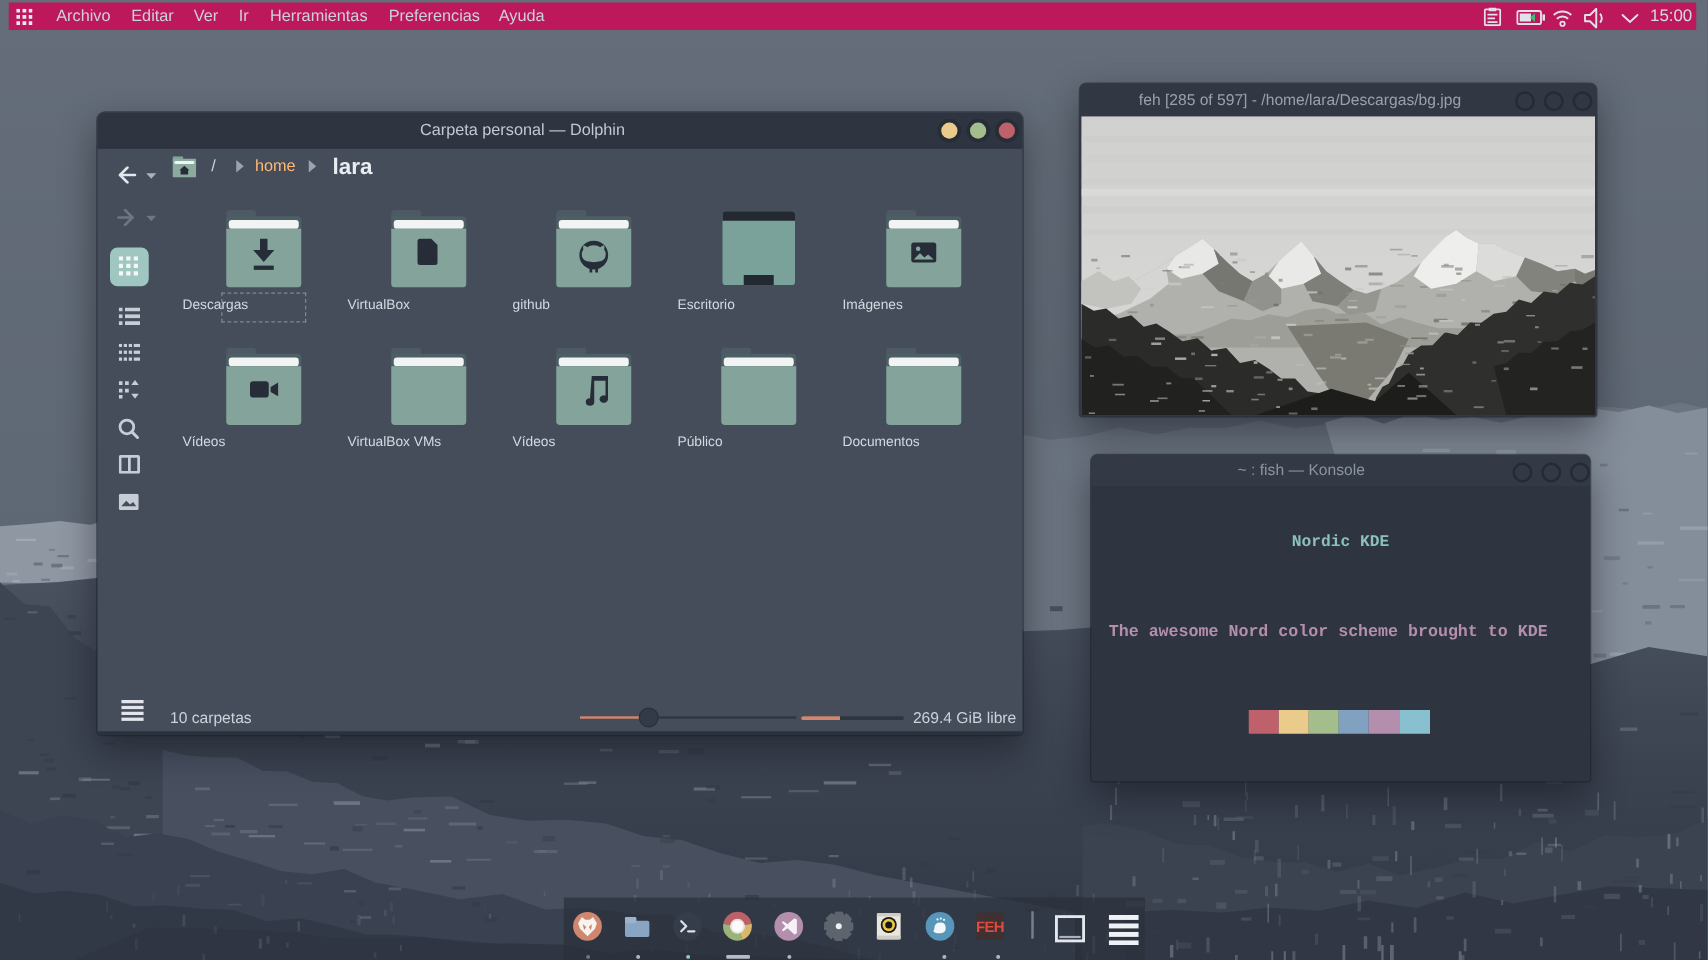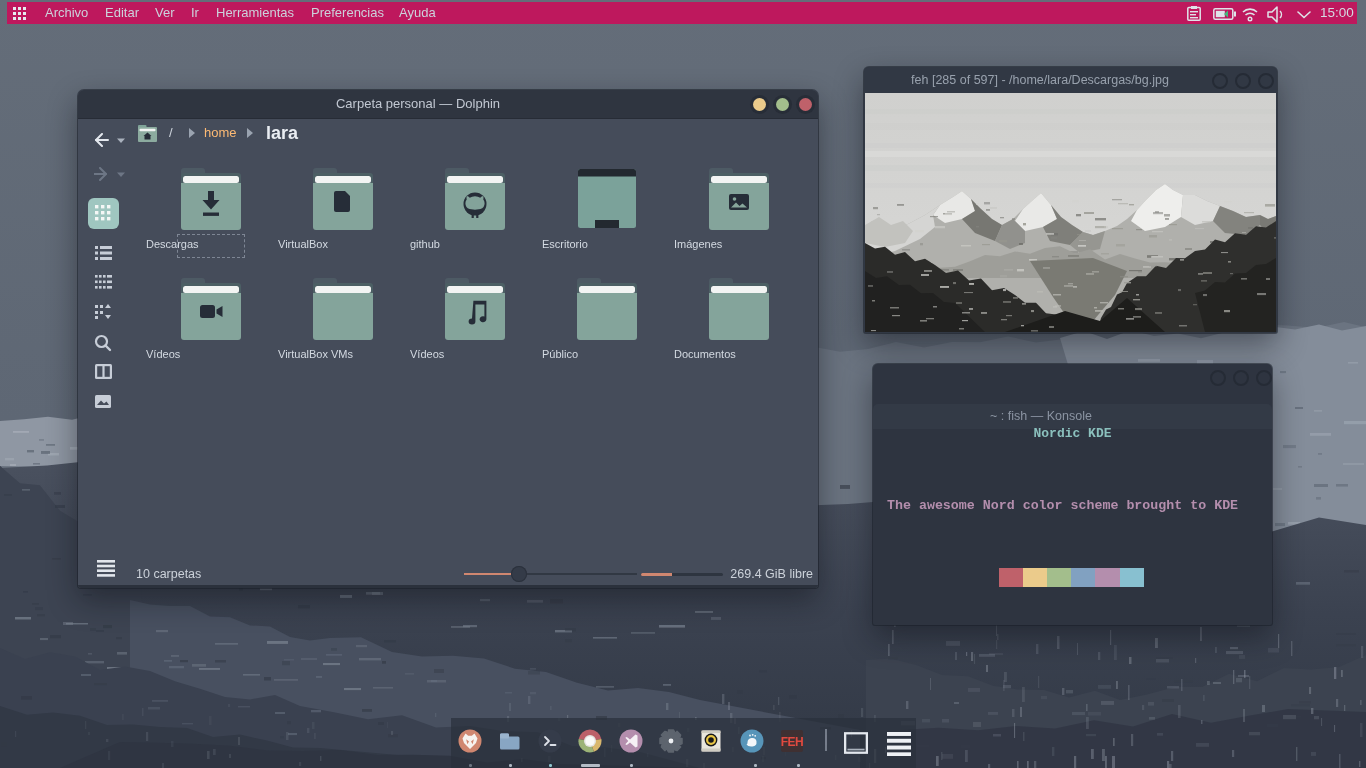--- a/index.html
+++ b/index.html
@@ -22,21 +22,21 @@
   #dolphin .statusline{position:absolute;left:0;bottom:0;height:3px;width:100%;
       background:#2b313c;border-radius:0 0 3px 3px;}
   .label{position:absolute;color:#d4dae2;font-size:11px;text-align:left;width:130px;}
   
   #feh{left:864px;top:67px;width:413px;height:266px;background:#313844;border-radius:5px 5px 2px 2px;}
   #feh .tbar{height:26px;line-height:26px;background:#313844;color:#98a1ad;font-size:12.5px;
              border-radius:5px 5px 0 0;width:352px;padding-right:61px;}
   
   #konsole{left:873px;top:364px;width:399px;height:261px;background:#2e3440;border-radius:5px 5px 2px 2px;}
   #konsole .tbar{height:25px;line-height:25px;background:#333a46;color:#8b94a2;font-size:12.5px;
-                 border-radius:5px 5px 0 0;width:336px;padding-right:63px;margin-top:40px;}
+                 border-radius:5px 5px 0 0;width:336px;padding-right:63px;}
   .ring{position:absolute;top:6px;width:12px;height:12px;border-radius:50%;
         border:2px solid #252b35;background:transparent;}
   .mono{font-family:"Liberation Mono",monospace;font-weight:bold;}
   
   .dock-ico{position:absolute;top:729px;width:24px;height:24px;}
 </style>
 </head>
 <body>
 
 <svg class="abs" style="left:0;top:0;z-index:0" width="1366" height="768" viewBox="0 0 1366 768">

